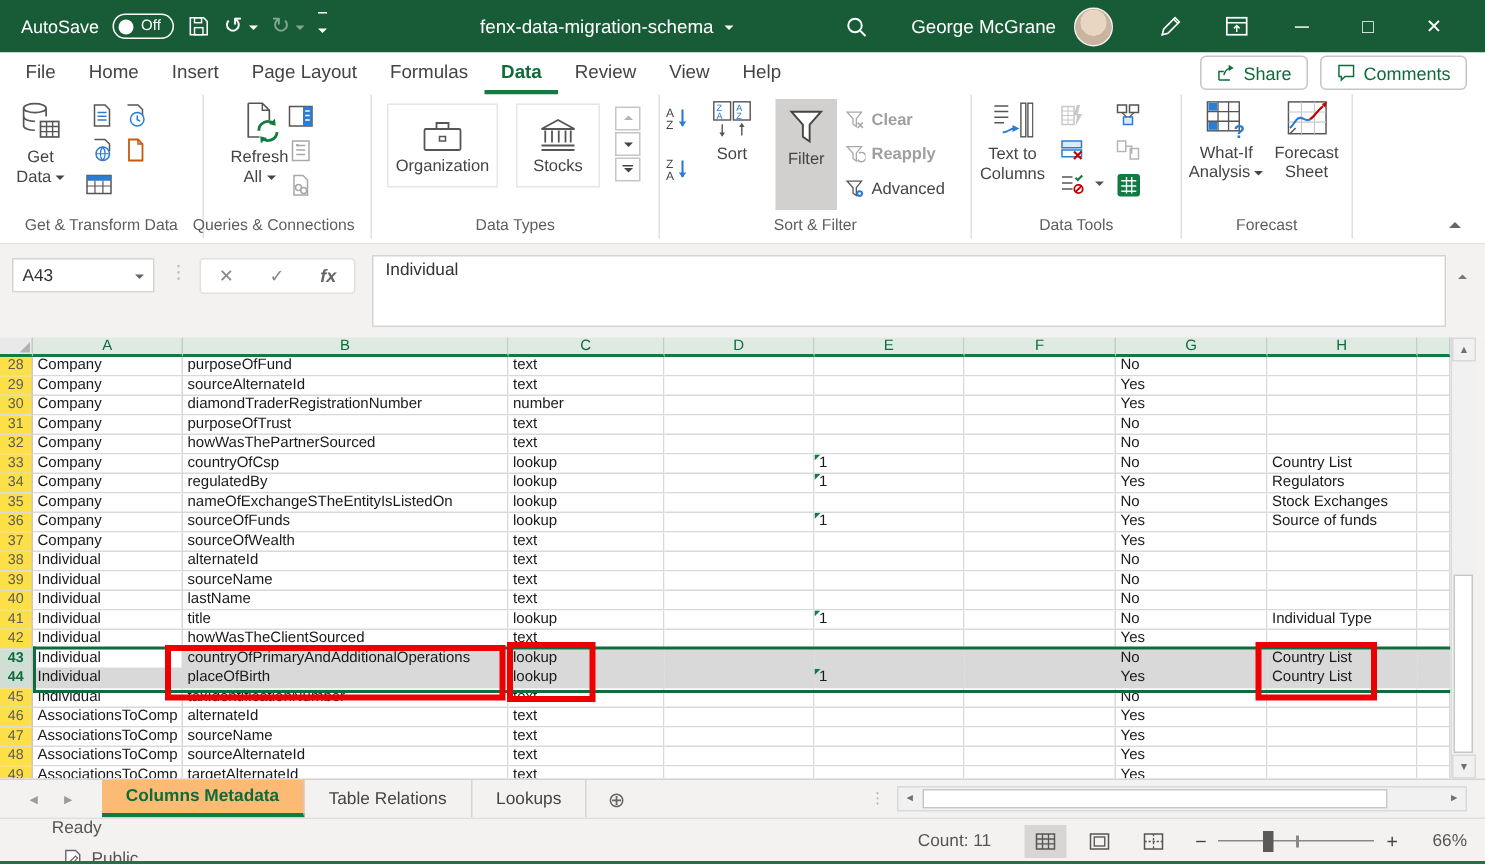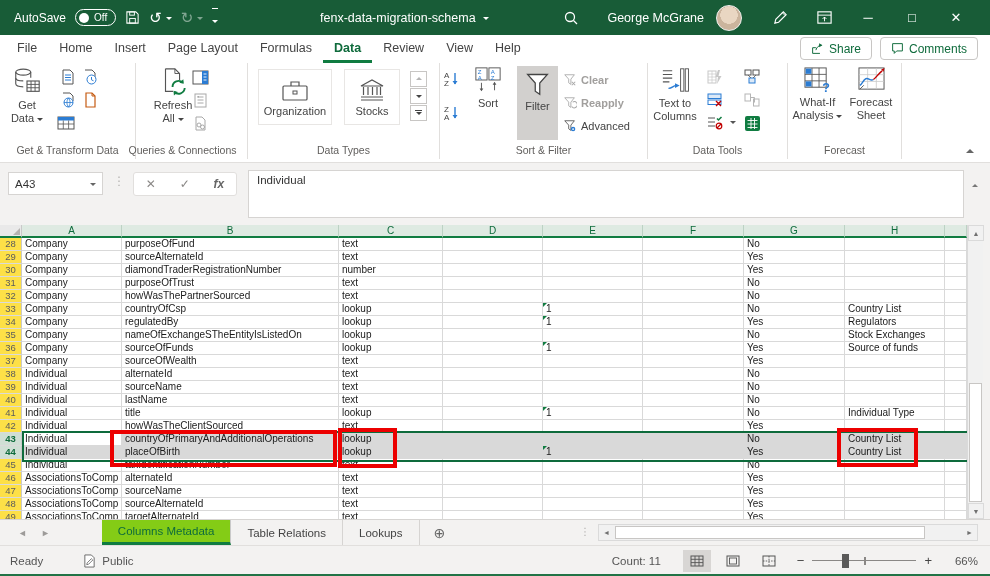--- a/index.html
+++ b/index.html
@@ -78,30 +78,30 @@
   .selbox { position:absolute; left:22px; top:206px; width:945px; height:31px; border:2px solid #0E6B3C; border-right:none; pointer-events:none; }
   .redbox { position:absolute; border:4px solid #EC0000; pointer-events:none; }
   .vsb { position:absolute; left:967px; top:0; width:16px; height:294px; background:#F1F1F1; border-left:1px solid #DADADA; }
   .vsb .arr { position:absolute; left:0; width:16px; height:16px; display:flex; align-items:center; justify-content:center; font-size:7px; color:#707070; background:#F1F1F1; border:1px solid #DADADA; }
   .vsb .thumb { position:absolute; left:1px; width:13px; background:#fff; border:1px solid #C8C6C4; }
 
   
   .sheetbar { position:absolute; left:0; top:519px; width:990px; height:26px; background:#F3F2F1; border-top:1px solid #D6D4D2; display:flex; align-items:stretch; font-size:11.5px; color:#444; }
   .snav { display:flex; align-items:center; gap:14px; padding:0 18px 0 18px; color:#9D9B99; font-size:9px; }
   .stab { display:flex; align-items:center; padding:0 16px; border-right:1px solid #D6D4D2; }
-  .stab.active { background:#84cc16; color:#0E6B3C; font-weight:normal; border-bottom:3px solid #107C41; border-right:1px solid #C9C9C9;margin-left:34px; }
+  .stab.active { background:#fdba74; color:#0E6B3C; font-weight:bold; border-bottom:3px solid #107C41; border-right:1px solid #C9C9C9; }
   .addsheet { display:flex; align-items:center; padding:0 14px; color:#666; font-size:14px; }
   .sdots { position:absolute; left:580px; top:6px; color:#B0AEAC; font-size:10px; }
   .hsb { position:absolute; left:598px; top:4px; width:380px; height:17px; background:#F1F1F1; border:1px solid #DADADA; }
   .hsb .arr { position:absolute; top:0; width:15px; height:15px; display:flex; align-items:center; justify-content:center; font-size:7px; color:#707070; }
   .hsb .thumb { position:absolute; left:16px; top:1px; width:310px; height:13px; background:#fff; border:1px solid #C8C6C4; }
 
   
   .statusbar { position:absolute; left:0; top:545px; width:990px; height:29px; background:#F3F2F1; border-top:1px solid #E1DFDD; font-size:11.5px; color:#555; }
-  .sb-left { position:absolute; left:10px; top:0; height:29px; display:flex; align-items:center; gap:8px; }
+  .sb-left { position:absolute; left:10px; top:0; height:29px; display:flex; align-items:center; gap:8px;flex-direction:column; }
   .sb-pub { display:flex; align-items:center; gap:6px; margin-left:32px; }
   .sb-right { position:absolute; right:12px; top:0; height:29px; display:flex; align-items:center; }
   .sb-count { margin-right:22px; }
   .viewbtn { width:28px; height:22px; display:flex; align-items:center; justify-content:center; margin-right:8px; }
   .viewbtn.active { background:#D8D6D4; }
   .zoomout,.zoomin { font-size:13px; color:#444; padding:0 6px; }
   .zslider { position:relative; width:104px; height:22px; margin:0 2px; }
   .zslider .track { position:absolute; left:0; right:0; top:10px; height:1.5px; background:#8A8886; }
   .zslider .tick { position:absolute; left:50%; top:7px; width:1.5px; height:8px; background:#8A8886; }
   .zslider .zthumb { position:absolute; left:28%; top:4px; width:7px; height:14px; background:#5A5A5A; }

